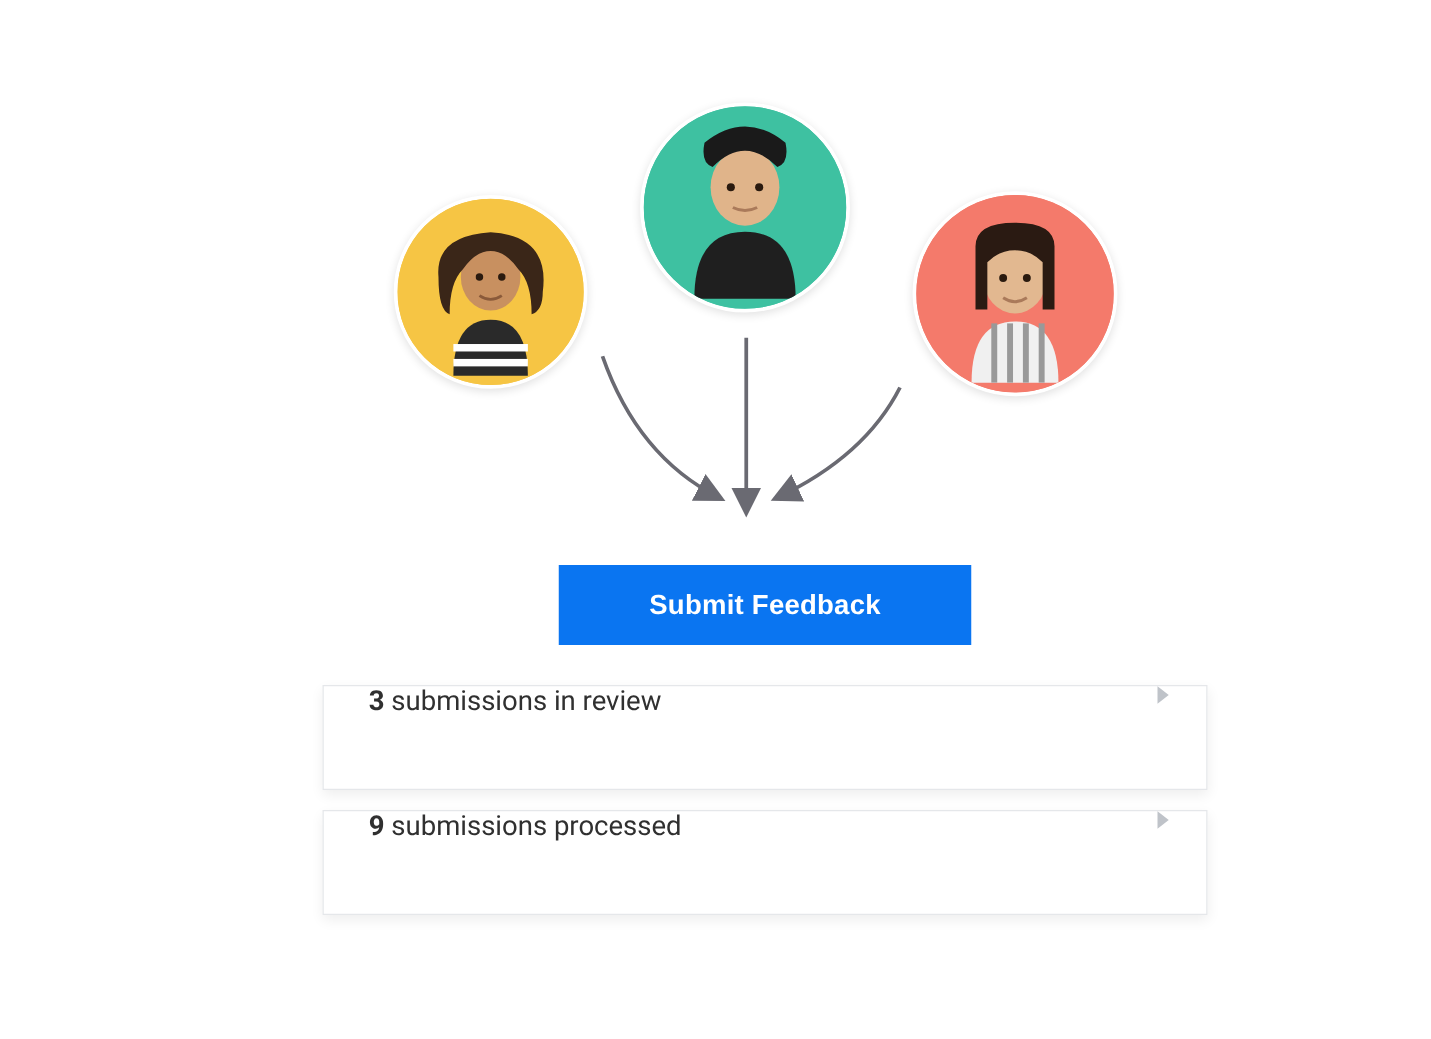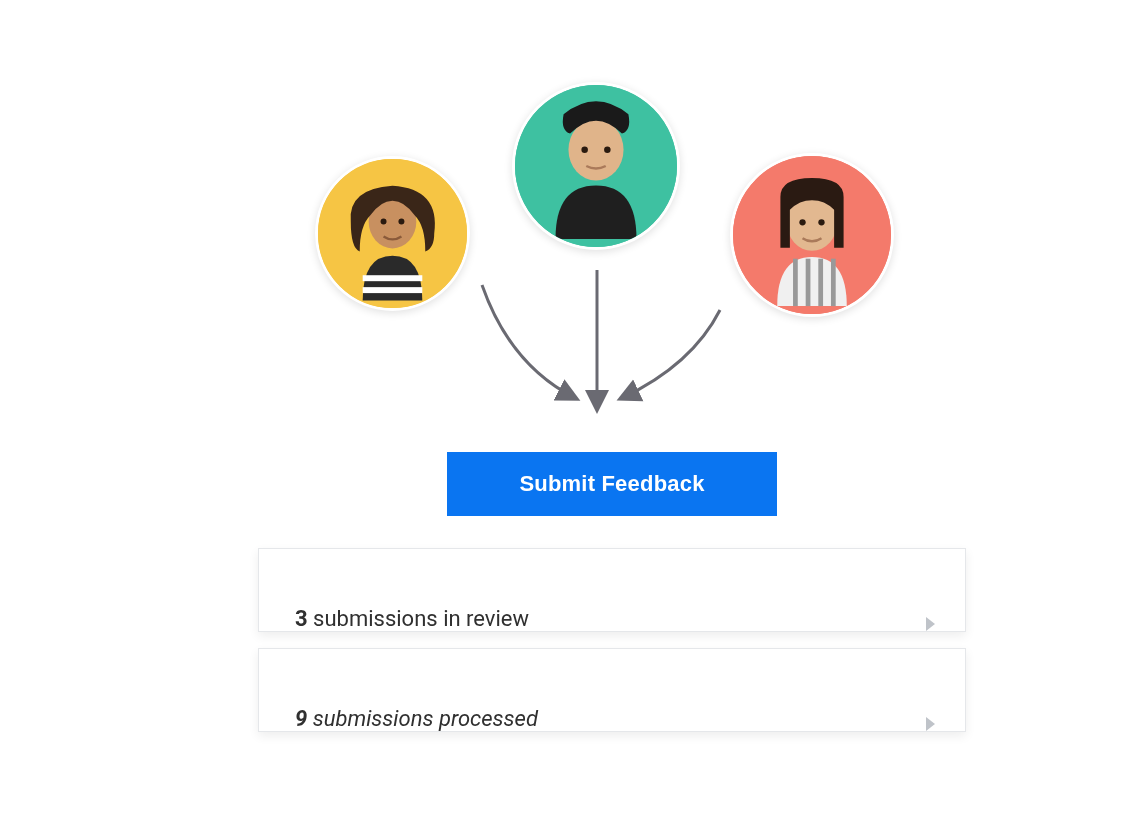--- a/index.html
+++ b/index.html
@@ -77,31 +77,30 @@
     }
     .card {
       position: absolute;
       left: 218px;
       width: 708px;
       height: 84px;
       background: #fff;
       border: 1px solid #e5e7ea;
       box-shadow: 0 4px 10px rgba(0,0,0,0.07);
       display: flex;
-      align-items: flex-end;
+      align-items: flex-start;
       justify-content: space-between;
       padding: 0 30px 0 36px;
       cursor: pointer;
     }
     .card-1 {
       top: 548px;
     }
     .card-2 {
       top: 648px;
-      font-style: italic;
     }
     .card-text {
       font-size: 22px;
       color: #303030;
       font-weight: 400;
     }
     .card-text .count {
       font-weight: 700;
     }
     .chevron {

